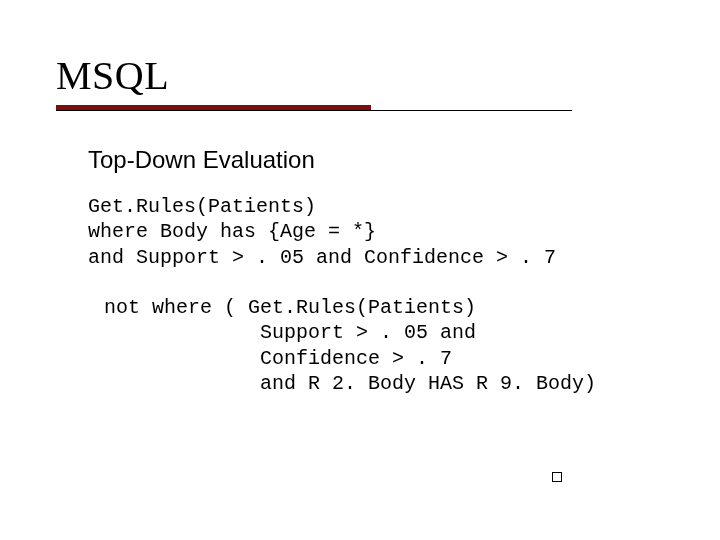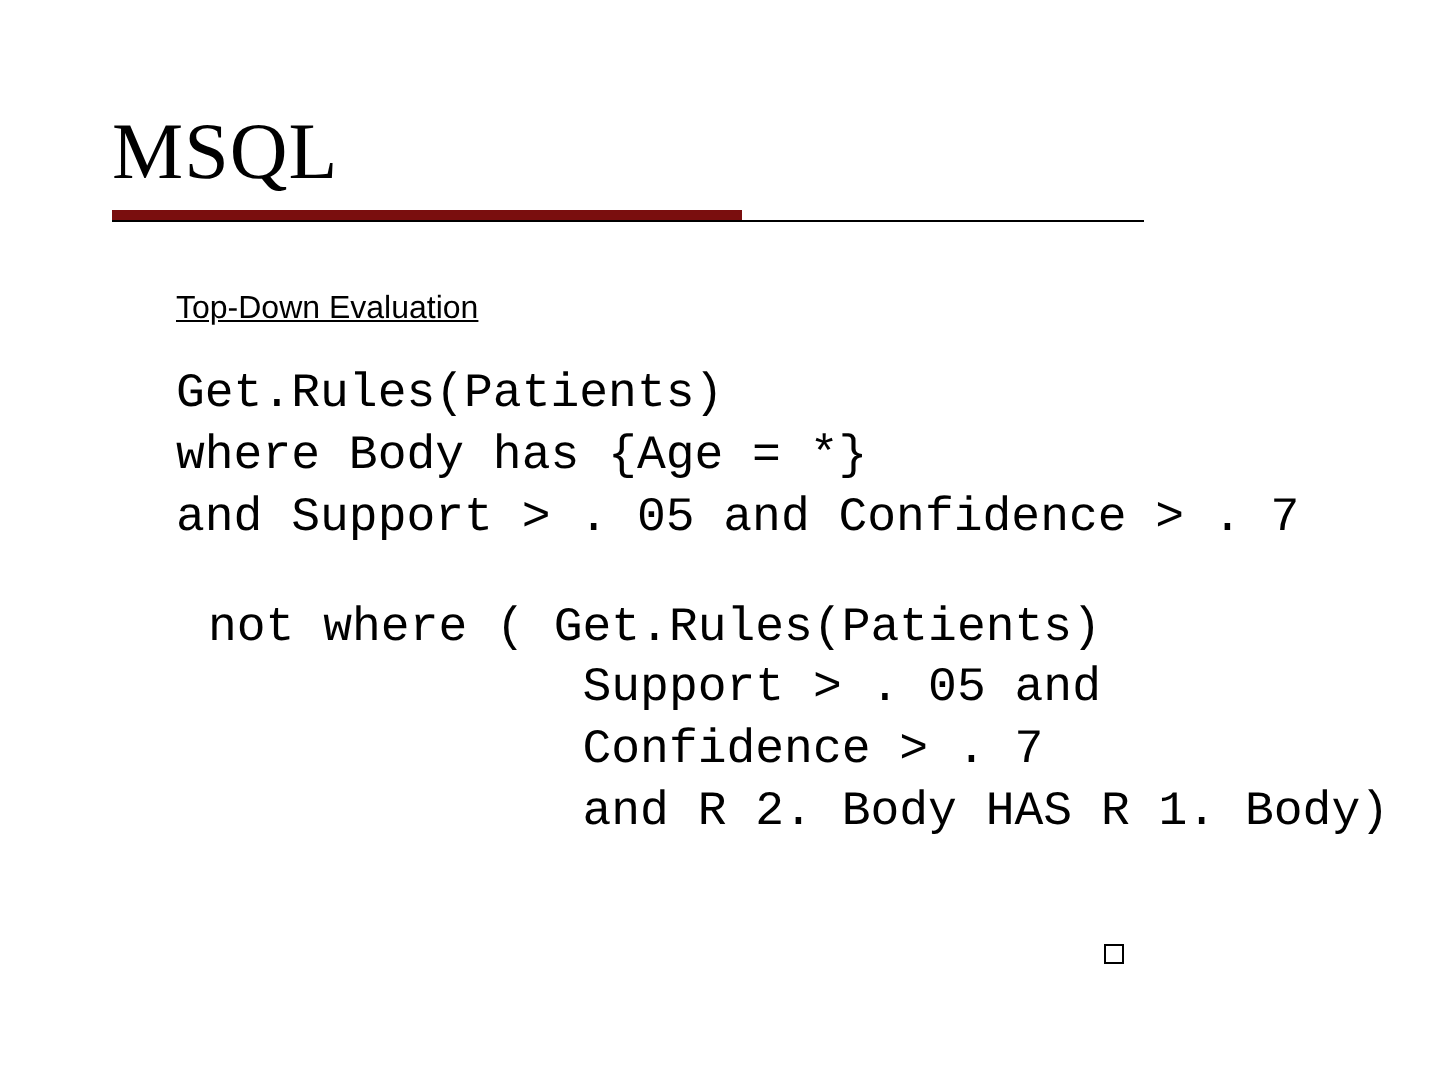--- a/index.html
+++ b/index.html
@@ -44,31 +44,30 @@
     top: 5px;
     width: 100%;
     height: 1px;
     background: #000;
   }
   .body {
     padding-left: 32px;
     padding-right: 8px;
   }
   .para {
-    font-size: 16px;
+    font-size: 24px;
     line-height: 1.28;
     margin: 0 0 20px 0;
-    text-decoration: underline;
   }
   .subtitle {
     margin-bottom: 18px;
   }
   .code {
     font-family: "Courier New", Courier, monospace;
-    font-size: 24px;
+    font-size: 20px;
     line-height: 1.28;
     white-space: pre;
     margin: 0 0 24px 0;
   }
   .code2 {
     padding-left: 16px;
     margin-bottom: 0;
   }
   .square {
     position: absolute;
@@ -97,19 +96,19 @@
     <p class="para subtitle">Top-Down Evaluation</p>
 
     <div class="code"><span>Get.Rules(Patients)</span>
 <span>where Body has {Age = *}</span>
 <span>and Support &gt; . 05 and Confidence &gt; . 7</span></div>
 
 
     <div class="code code2"><span>not where ( Get.Rules(Patients)</span>
 <span>             Support &gt; . 05 and</span>
 <span>             Confidence &gt; . 7</span>
-<span>             and R 2. Body HAS R 1. Body)</span></div>
+<span>             and R 2. Body HAS R 9. Body)</span></div>
 
   </div>
 
   <div class="square"></div>
 
 </div>
 
 </body></html>

